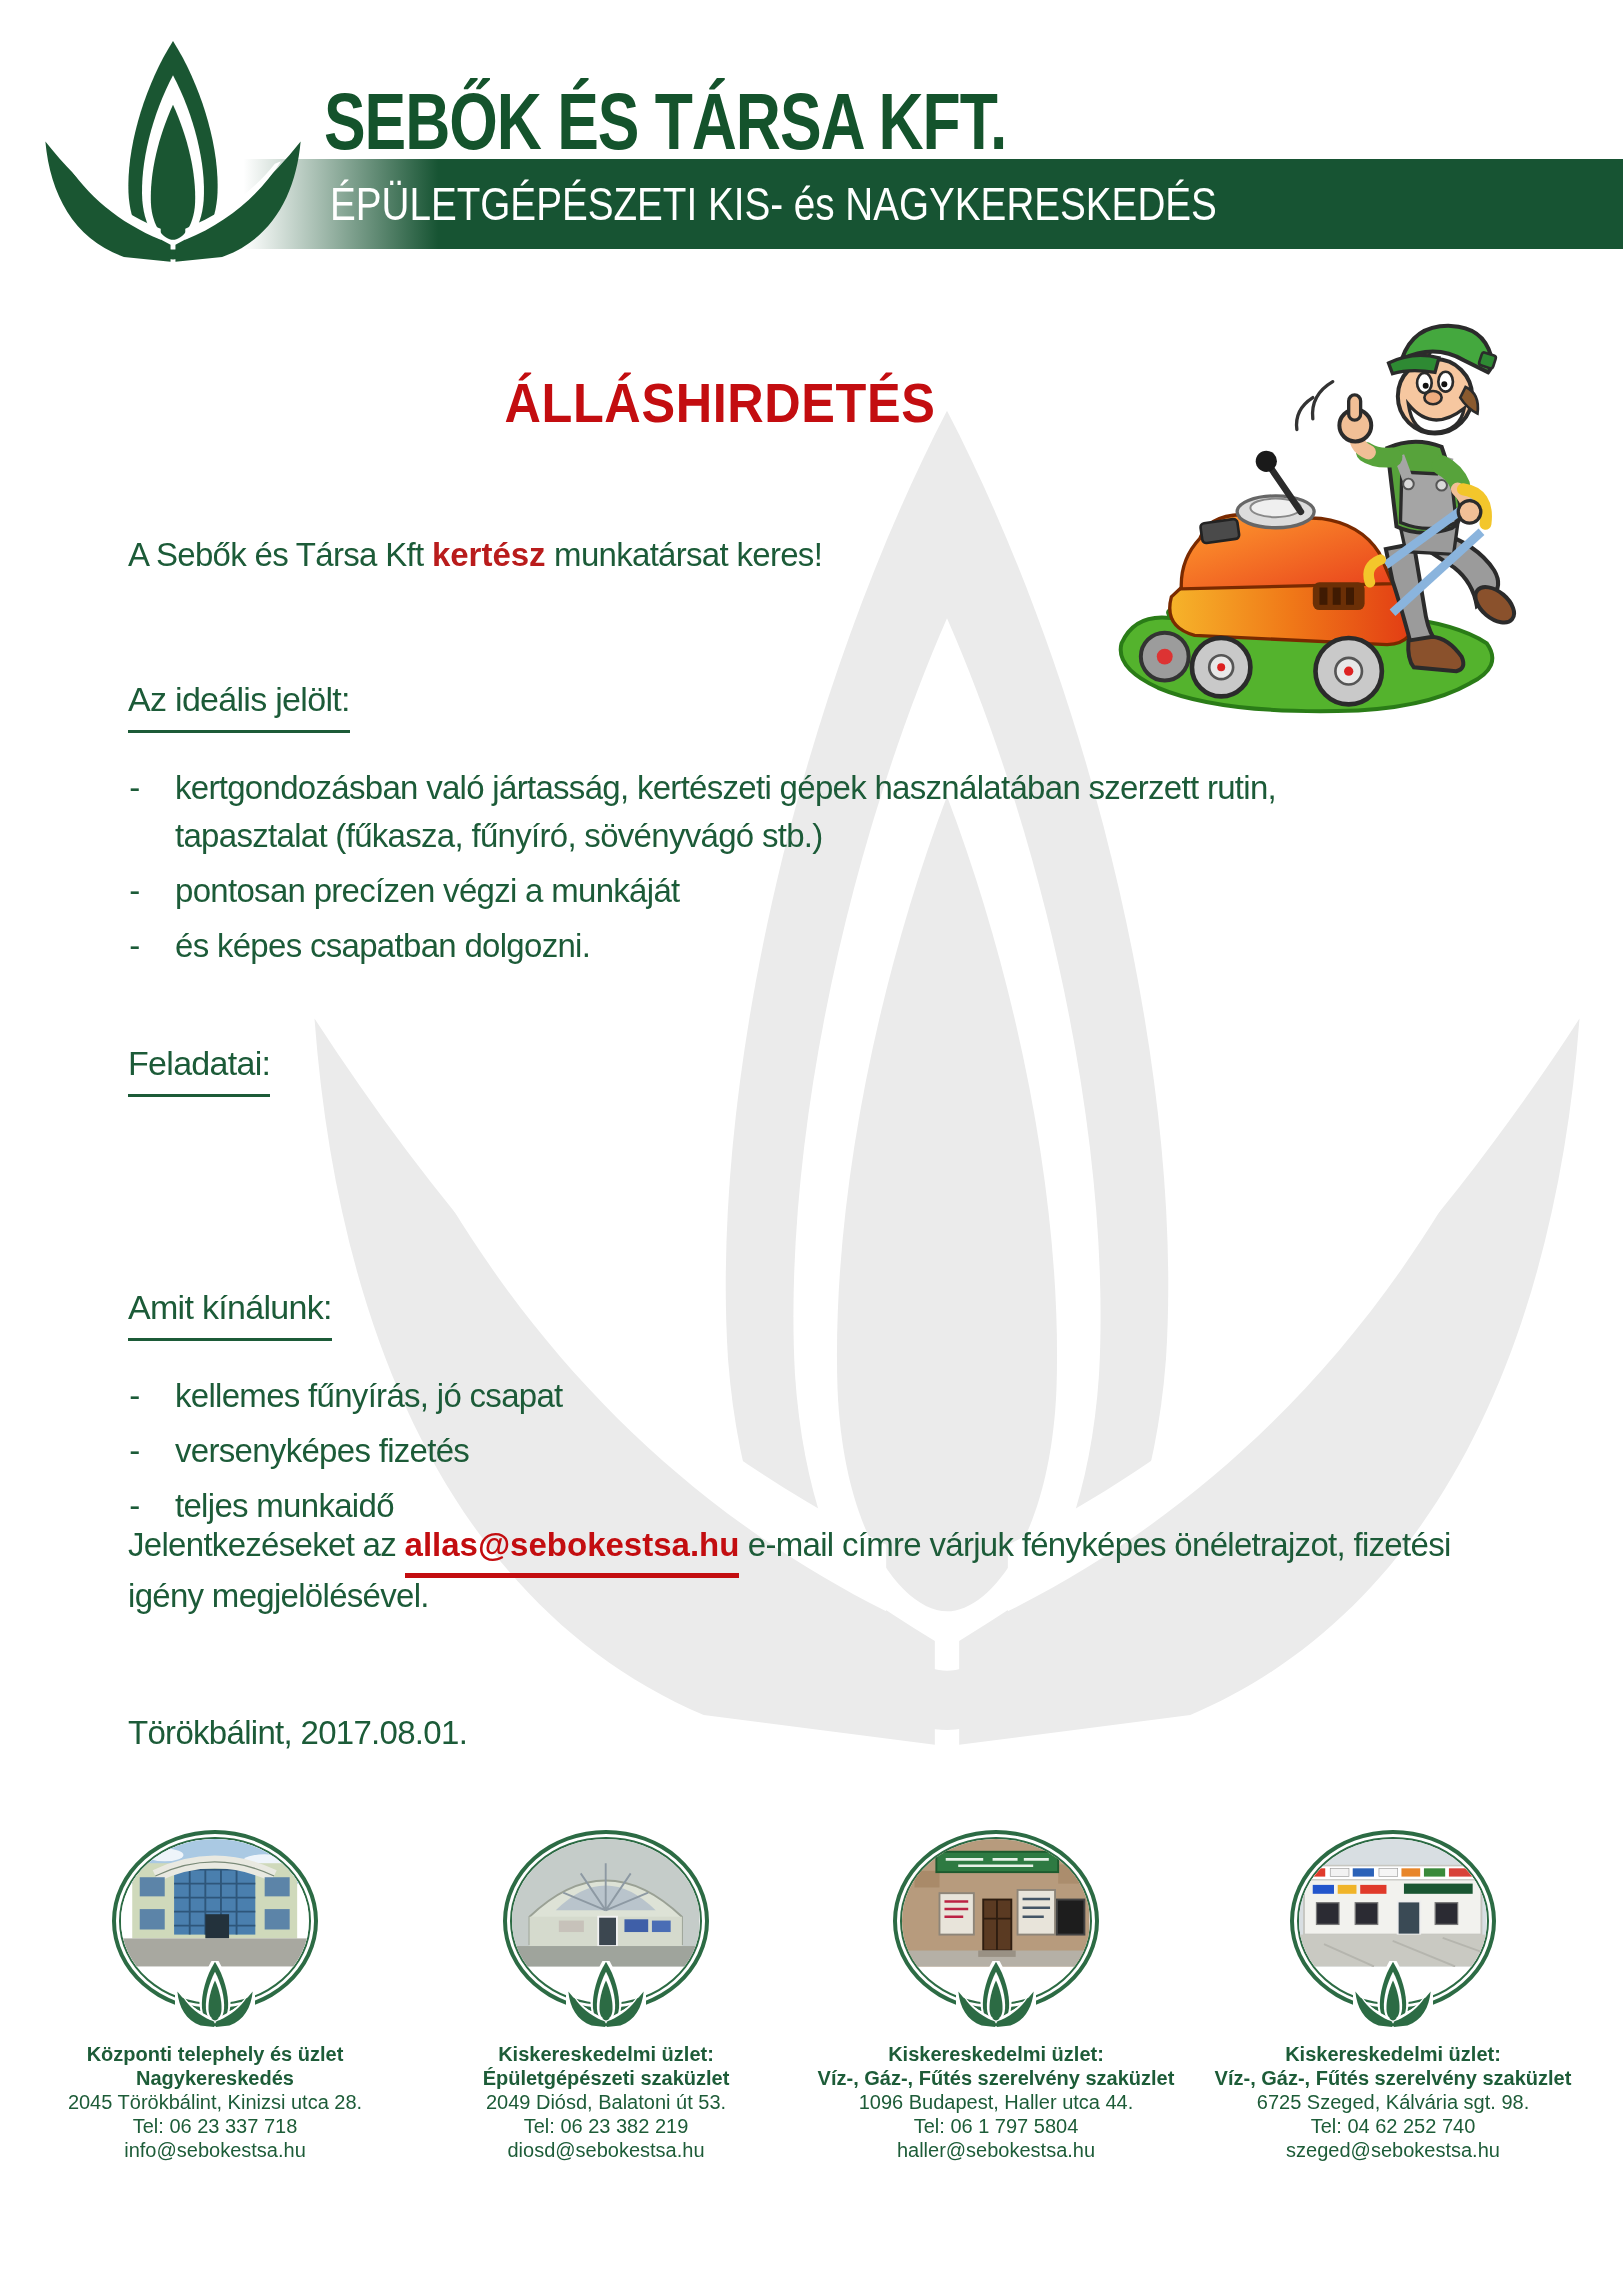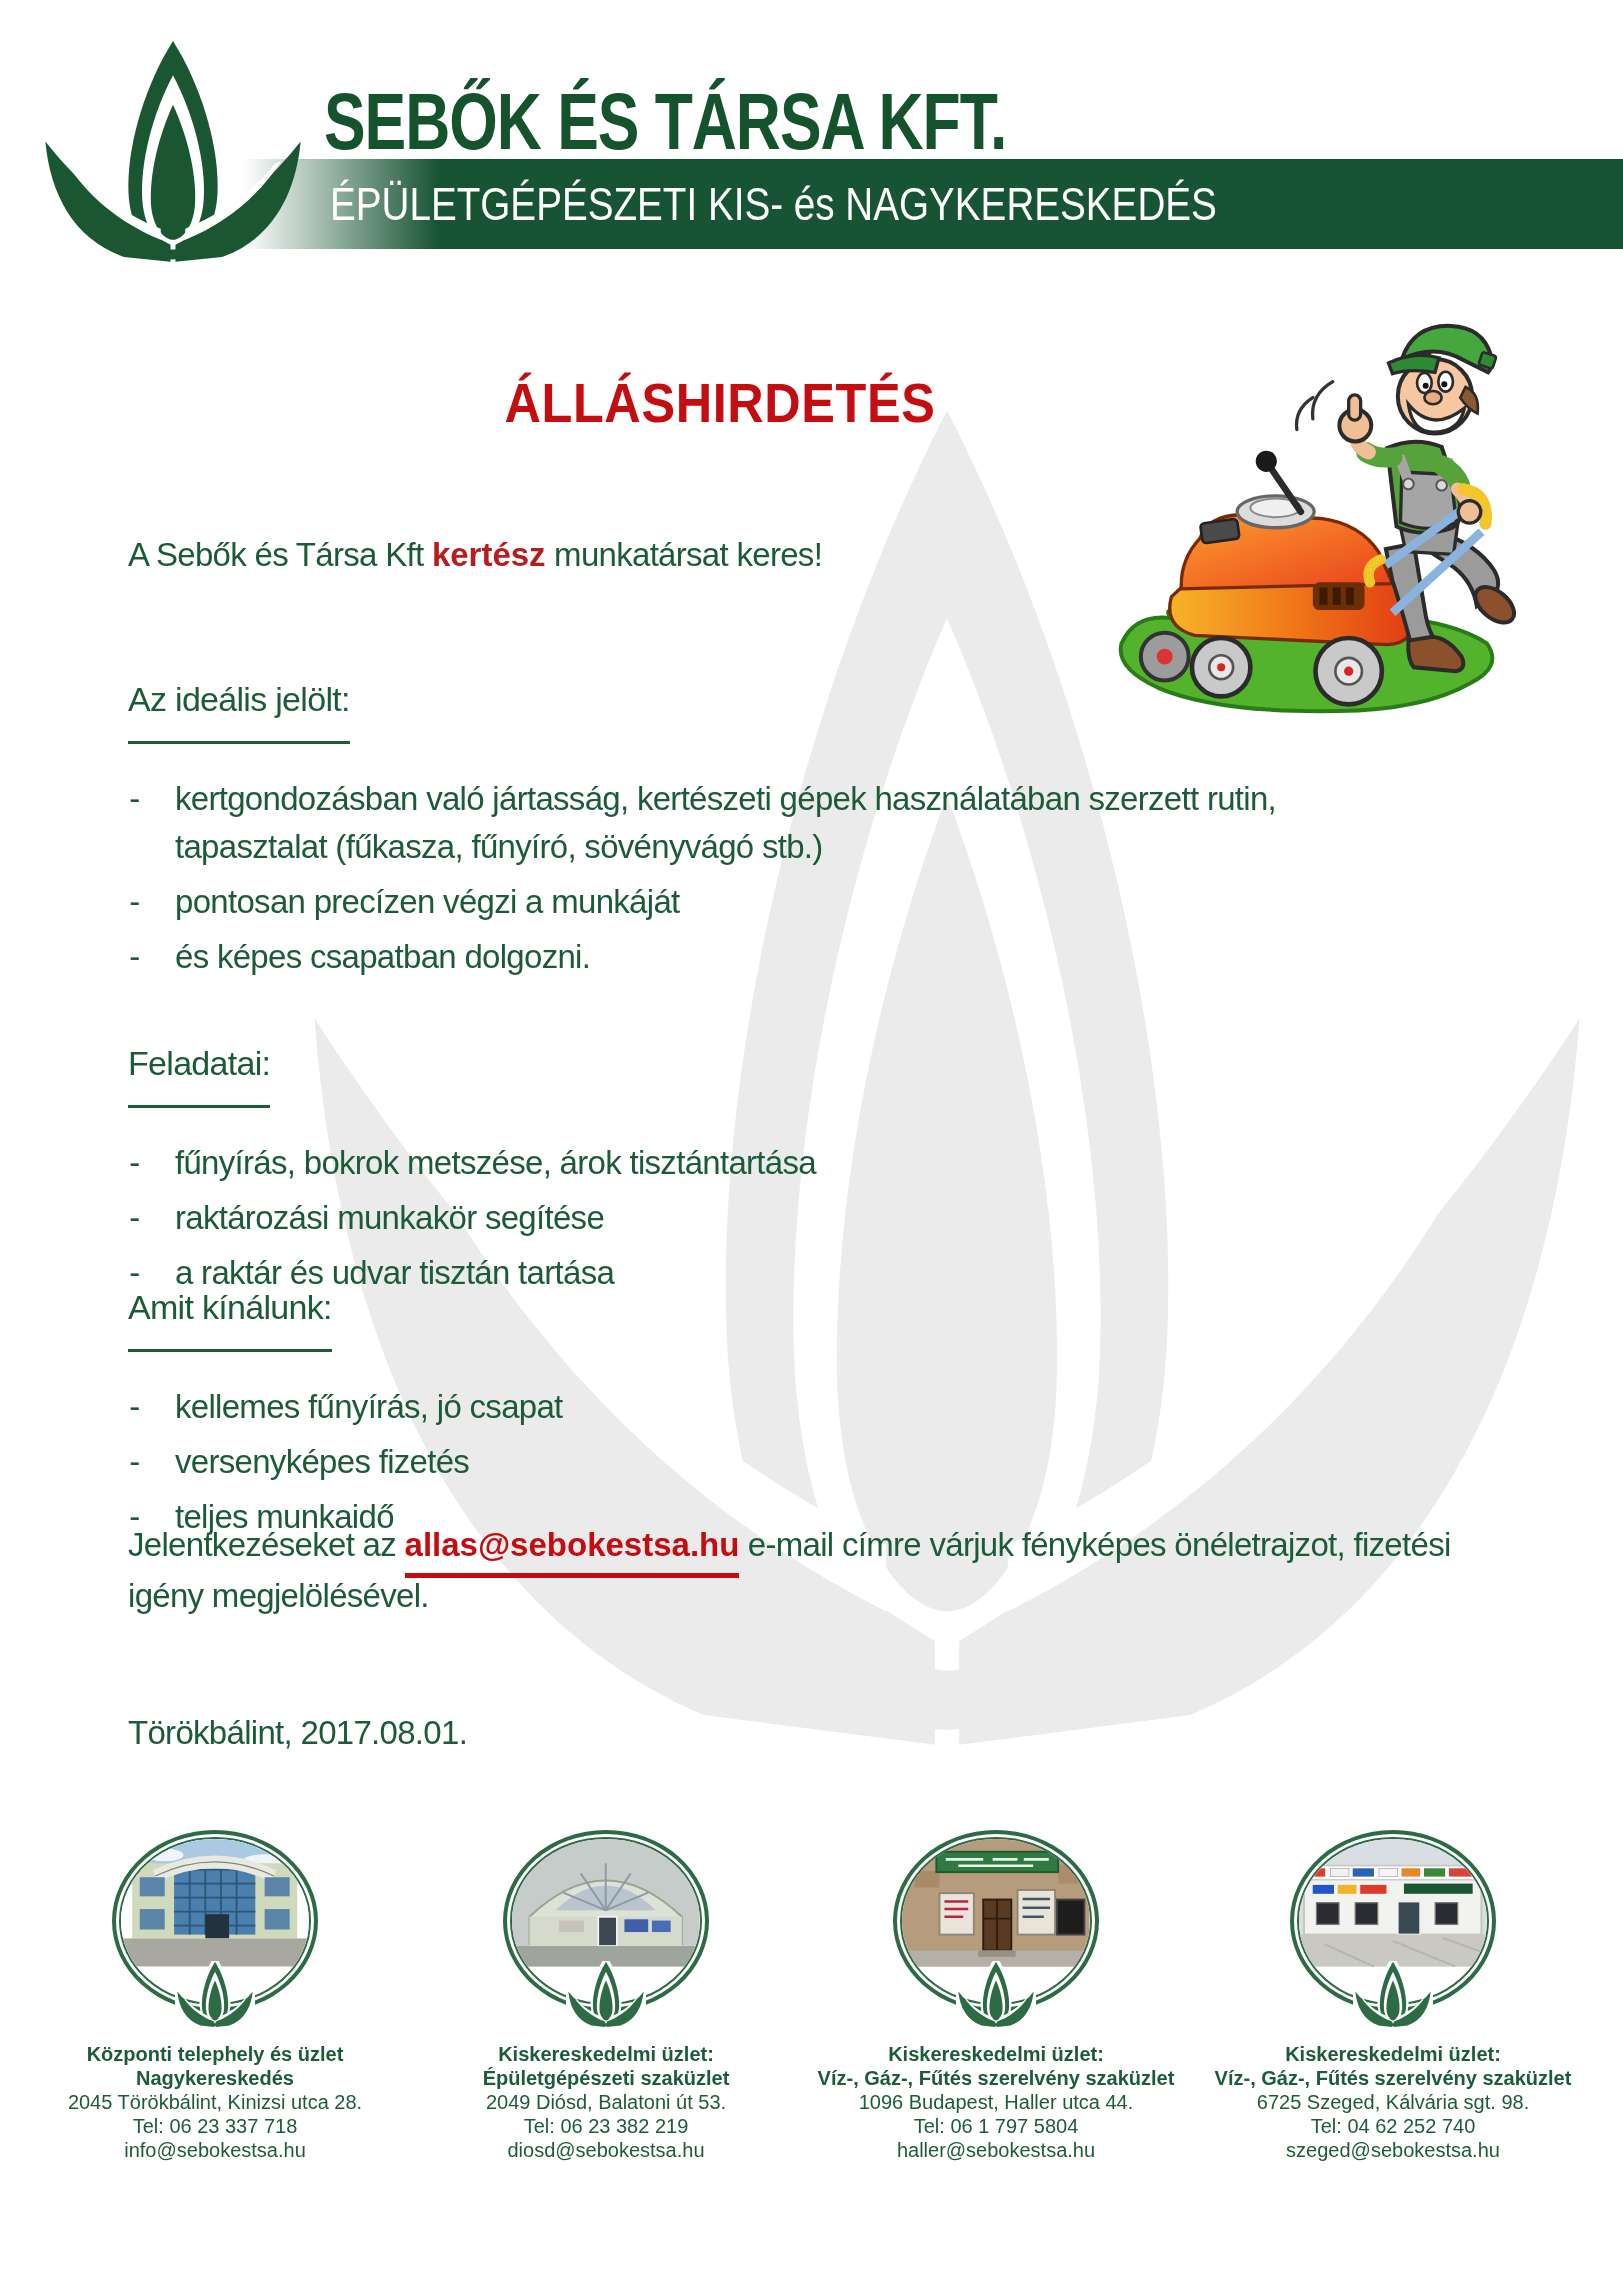--- a/index.html
+++ b/index.html
@@ -30,21 +30,21 @@
   .job-title{
     position:absolute;left:720px;top:370px;transform:translateX(-50%) scaleX(0.9);
     font-size:56px;font-weight:800;color:#c30d10;white-space:nowrap;letter-spacing:0.7px;
   }
   .bodytext{font-size:33px;letter-spacing:-0.7px;line-height:48px;color:#1c5b38;}
   .intro{position:absolute;left:128px;top:531px;white-space:nowrap;}
   .hl{color:#b91c1c;font-weight:700;letter-spacing:0;}
   .section{position:absolute;left:128px;}
   .sec-heading{
     display:inline-block;font-size:34px;letter-spacing:-0.7px;
-    padding-bottom:18px;border-bottom:3.9px solid #1c5b38;
+    padding-bottom:7px;border-bottom:3.9px solid #1c5b38;
   }
   .list{margin-top:31px;width:1243px;}
   .item{position:relative;padding-left:47px;margin-bottom:3.9px;margin-top:7px;}
   .item::before{content:"-";position:absolute;left:1.3px;top:0;}
   .apply{position:absolute;left:128px;top:1519px;width:1387px;line-height:51px;}
   .email-link{
     color:#c30d10;font-weight:700;letter-spacing:0;text-decoration:none;
     border-bottom:5.9px solid #c30d10;padding-bottom:10px;cursor:pointer;
   }
   .dateline{position:absolute;left:128px;top:1709px;white-space:nowrap;}
@@ -176,25 +176,20 @@
       <div><span class="sec-heading">Az ideális jelölt:</span></div>
       <div class="list">
         <div class="item">kertgondozásban való jártasság, kertészeti gépek használatában szerzett rutin, tapasztalat (fűkasza, fűnyíró, sövényvágó stb.)</div>
         <div class="item">pontosan precízen végzi a munkáját</div>
         <div class="item">és képes csapatban dolgozni.</div>
       </div>
     </div>
 
     <div class="section bodytext" style="top:1039px">
       <div><span class="sec-heading">Feladatai:</span></div>
-      <div class="list">
-        <div class="item">fűnyírás, bokrok metszése, árok tisztántartása</div>
-        <div class="item">raktározási munkakör segítése</div>
-        <div class="item">a raktár és udvar tisztán tartása</div>
-      </div>
     </div>
 
     <div class="section bodytext" style="top:1283px">
       <div><span class="sec-heading">Amit kínálunk:</span></div>
       <div class="list">
         <div class="item">kellemes fűnyírás, jó csapat</div>
         <div class="item">versenyképes fizetés</div>
         <div class="item">teljes munkaidő</div>
       </div>
     </div>

